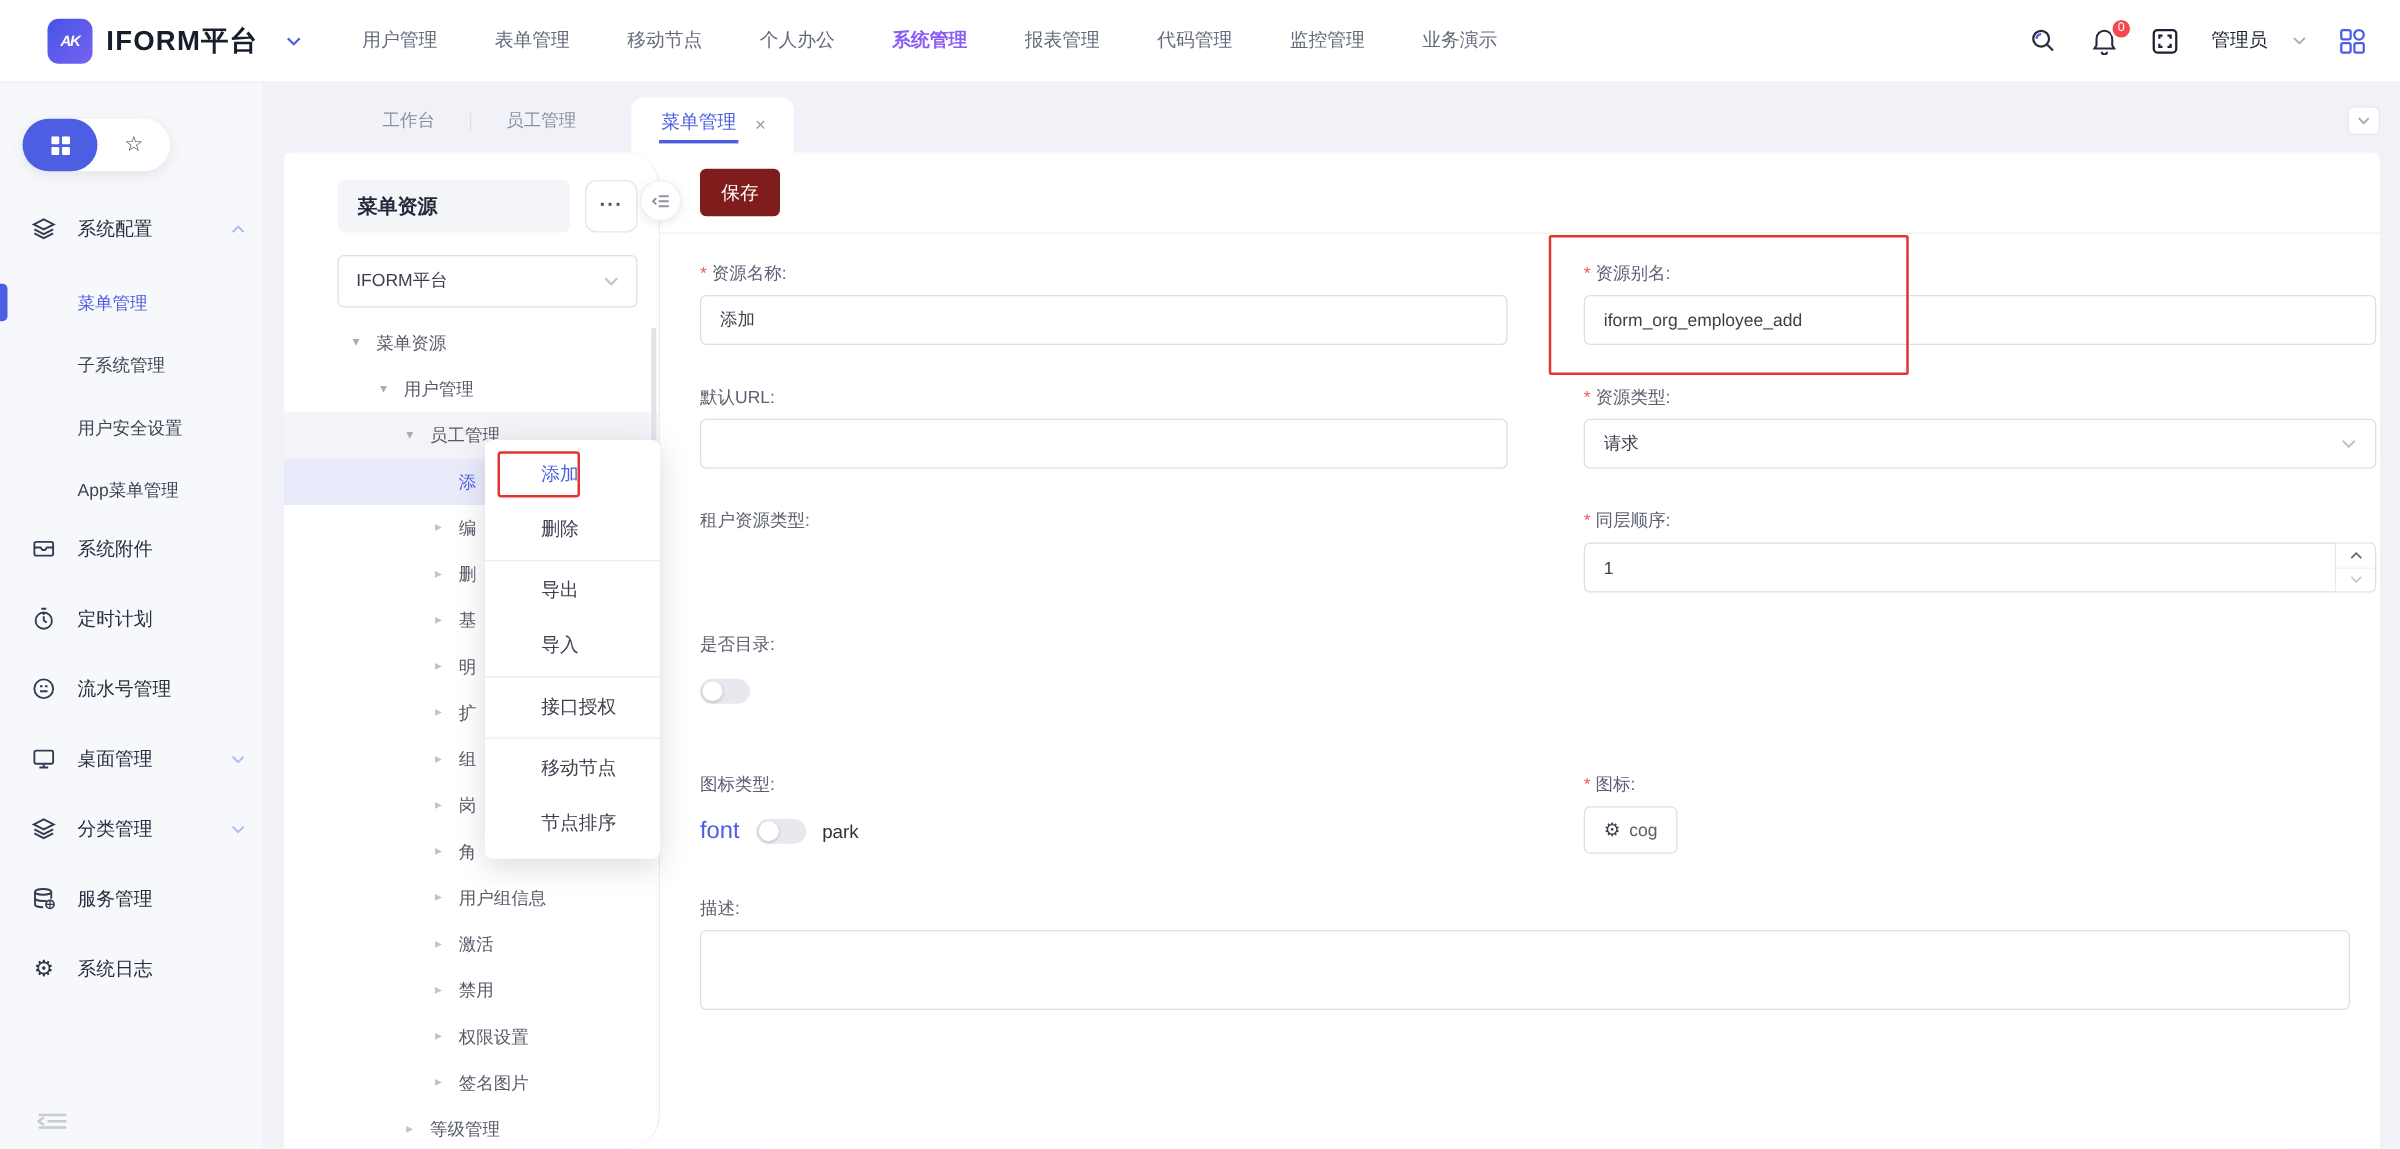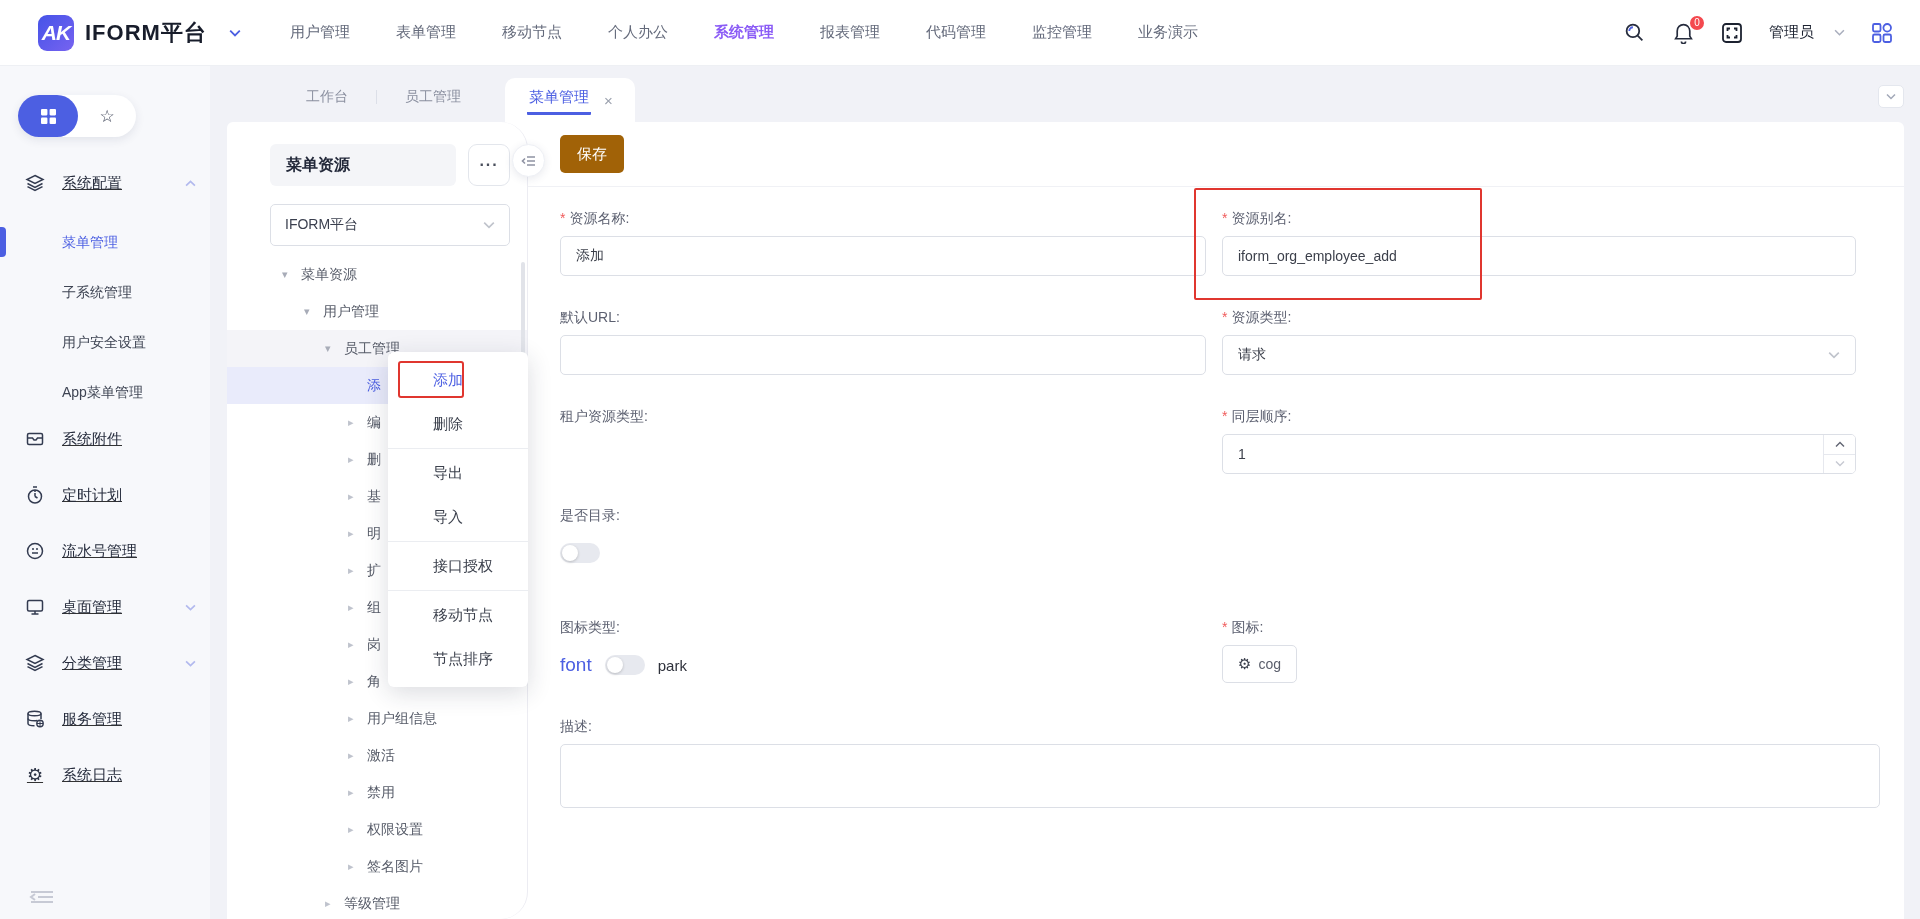--- a/index.html
+++ b/index.html
@@ -4,21 +4,21 @@
 <style>
   * { margin:0; padding:0; box-sizing:border-box; }
   html,body { width:1920px; height:919px; overflow:hidden; }
   body { font-family:"Liberation Sans","DejaVu Sans",sans-serif; background:#f1f2f7; color:#333; }
 
   
   .topbar { position:absolute; left:0; top:0; width:1920px; height:66px; background:#fff;
             border-bottom:1px solid #eef0f4; display:flex; align-items:center; z-index:30; }
   .logo-area { display:flex; align-items:center; margin-left:38px; }
   .logo-badge { width:36px; height:36px; border-radius:9px; background:linear-gradient(135deg,#4553e8,#7763f0);
-                color:#fff; font-weight:bold; font-style:italic; font-size:21px; display:flex;
+                color:#fff; font-weight:bold; font-style:italic; font-size:12px; display:flex;
                 align-items:center; justify-content:center; letter-spacing:-1px; }
   .logo-title { font-size:22px; font-weight:bold; color:#181d2b; margin-left:11px; letter-spacing:1px; }
   .logo-caret { color:#4c5fe2; margin-left:22px; }
   .top-nav { display:flex; align-items:center; margin-left:26px; }
   .nav-item { font-size:15px; color:#646a7b; padding:0 23px; cursor:pointer; white-space:nowrap; }
   .nav-item.active { color:#8b5cf6; font-weight:bold; }
   .top-right { margin-left:auto; margin-right:26px; display:flex; align-items:center; gap:25px; }
   .hicon { width:24px; height:24px; display:flex; align-items:center; justify-content:center; color:#2b3142; cursor:pointer; }
   .bell-wrap { position:relative; }
   .badge { position:absolute; top:-7px; right:-11px; min-width:18px; height:18px; border-radius:9px;
@@ -30,21 +30,21 @@
   .apps-icon { color:#4c5fe2; }
 
   
   .sidebar { position:absolute; left:0; top:66px; width:210px; bottom:0; background:#f7f8fb; z-index:20; }
   .side-pill { width:118px; height:42px; margin:29px 0 0 18px; background:#fff; border-radius:21px;
                box-shadow:0 3px 10px rgba(40,50,90,.10); display:flex; align-items:center; }
   .pill-grid { width:60px; height:42px; border-radius:21px; background:#4c5fe2; display:flex;
                align-items:center; justify-content:center; cursor:pointer; }
   .pill-star { flex:1; text-align:center; font-size:17px; color:#3c4356; cursor:pointer; }
   .side-menu { margin-top:24px; }
-  .sgroup { height:44px; display:flex; align-items:center; padding:0 14px 0 24px; cursor:pointer; margin-bottom:12px;text-decoration:underline; }
+  .sgroup { height:44px; display:flex; align-items:center; padding:0 14px 0 24px; cursor:pointer; margin-bottom:12px; }
   .sgroup .gicon { width:22px; height:22px; margin-right:16px; color:#333b50; display:flex; align-items:center; justify-content:center; }
   .sgroup .glabel { font-size:15px; color:#262c3d; }
   .sgroup .gcaret { margin-left:auto; color:#b2b9ee; }
   .schild { height:50px; line-height:50px; padding-left:62px; font-size:14px; color:#3e4453; cursor:pointer; position:relative; }
   .schild.active { color:#4c5fe2; }
   .schild.active::before { content:""; position:absolute; left:0; top:10px; width:6px; height:30px;
                            border-radius:0 4px 4px 0; background:#4c5fe2; }
   .side-collapse { position:absolute; left:28px; bottom:12px; color:#c7cad5; cursor:pointer; }
 
   
@@ -90,24 +90,24 @@
   .tp-scroll { position:absolute; right:2px; top:140px; width:4px; height:345px; border-radius:2px; background:#e1e3e9; cursor:pointer; }
 
   
   .panel-toggle { position:absolute; left:285px; top:22px; width:33px; height:33px; border-radius:50%;
                   background:#fff; border:1px solid #eef0f5; box-shadow:0 2px 8px rgba(40,50,90,.10);
                   display:flex; align-items:center; justify-content:center; color:#8f93a3; cursor:pointer; z-index:6; }
 
   
   .form-area { position:absolute; left:301px; right:0; top:0; bottom:0; overflow:hidden; }
   .toolbar { height:65px; border-bottom:1px solid #f0f1f5; display:flex; align-items:center; padding-left:32px; }
-  .save-btn { width:64px; height:38px; background:#a16207; color:#fff; font-size:15px; border:none;
+  .save-btn { width:64px; height:38px; background:#7f1d1d; color:#fff; font-size:15px; border:none;
               border-radius:5px; cursor:pointer; font-family:inherit; }
   .form { padding:21px 24px 0 32px; }
-  .frow { display:grid; grid-template-columns:646px 634px; column-gap:16px; }
+  .frow { display:grid; grid-template-columns:646px 634px; column-gap:61px; }
   .field { position:relative; }
   .flabel { font-size:14px; color:#5c6070; height:20px; line-height:20px; margin-bottom:8px; }
   .req { color:#f05b5b; margin-right:4px; }
   .tinput, .tselect { width:100%; height:40px; border:1px solid #dcdfe6; border-radius:5px; padding:0 15px;
                       font-size:14px; color:#3b3f4a; background:#fff; font-family:inherit; }
   .tselect { display:flex; align-items:center; cursor:pointer; }
   .tselect .caret-svg { margin-left:auto; color:#c0c4cc; }
   .mb30 { margin-bottom:31px; }
   .mb44 { margin-bottom:44px; }
   .num-wrap { position:relative; }

